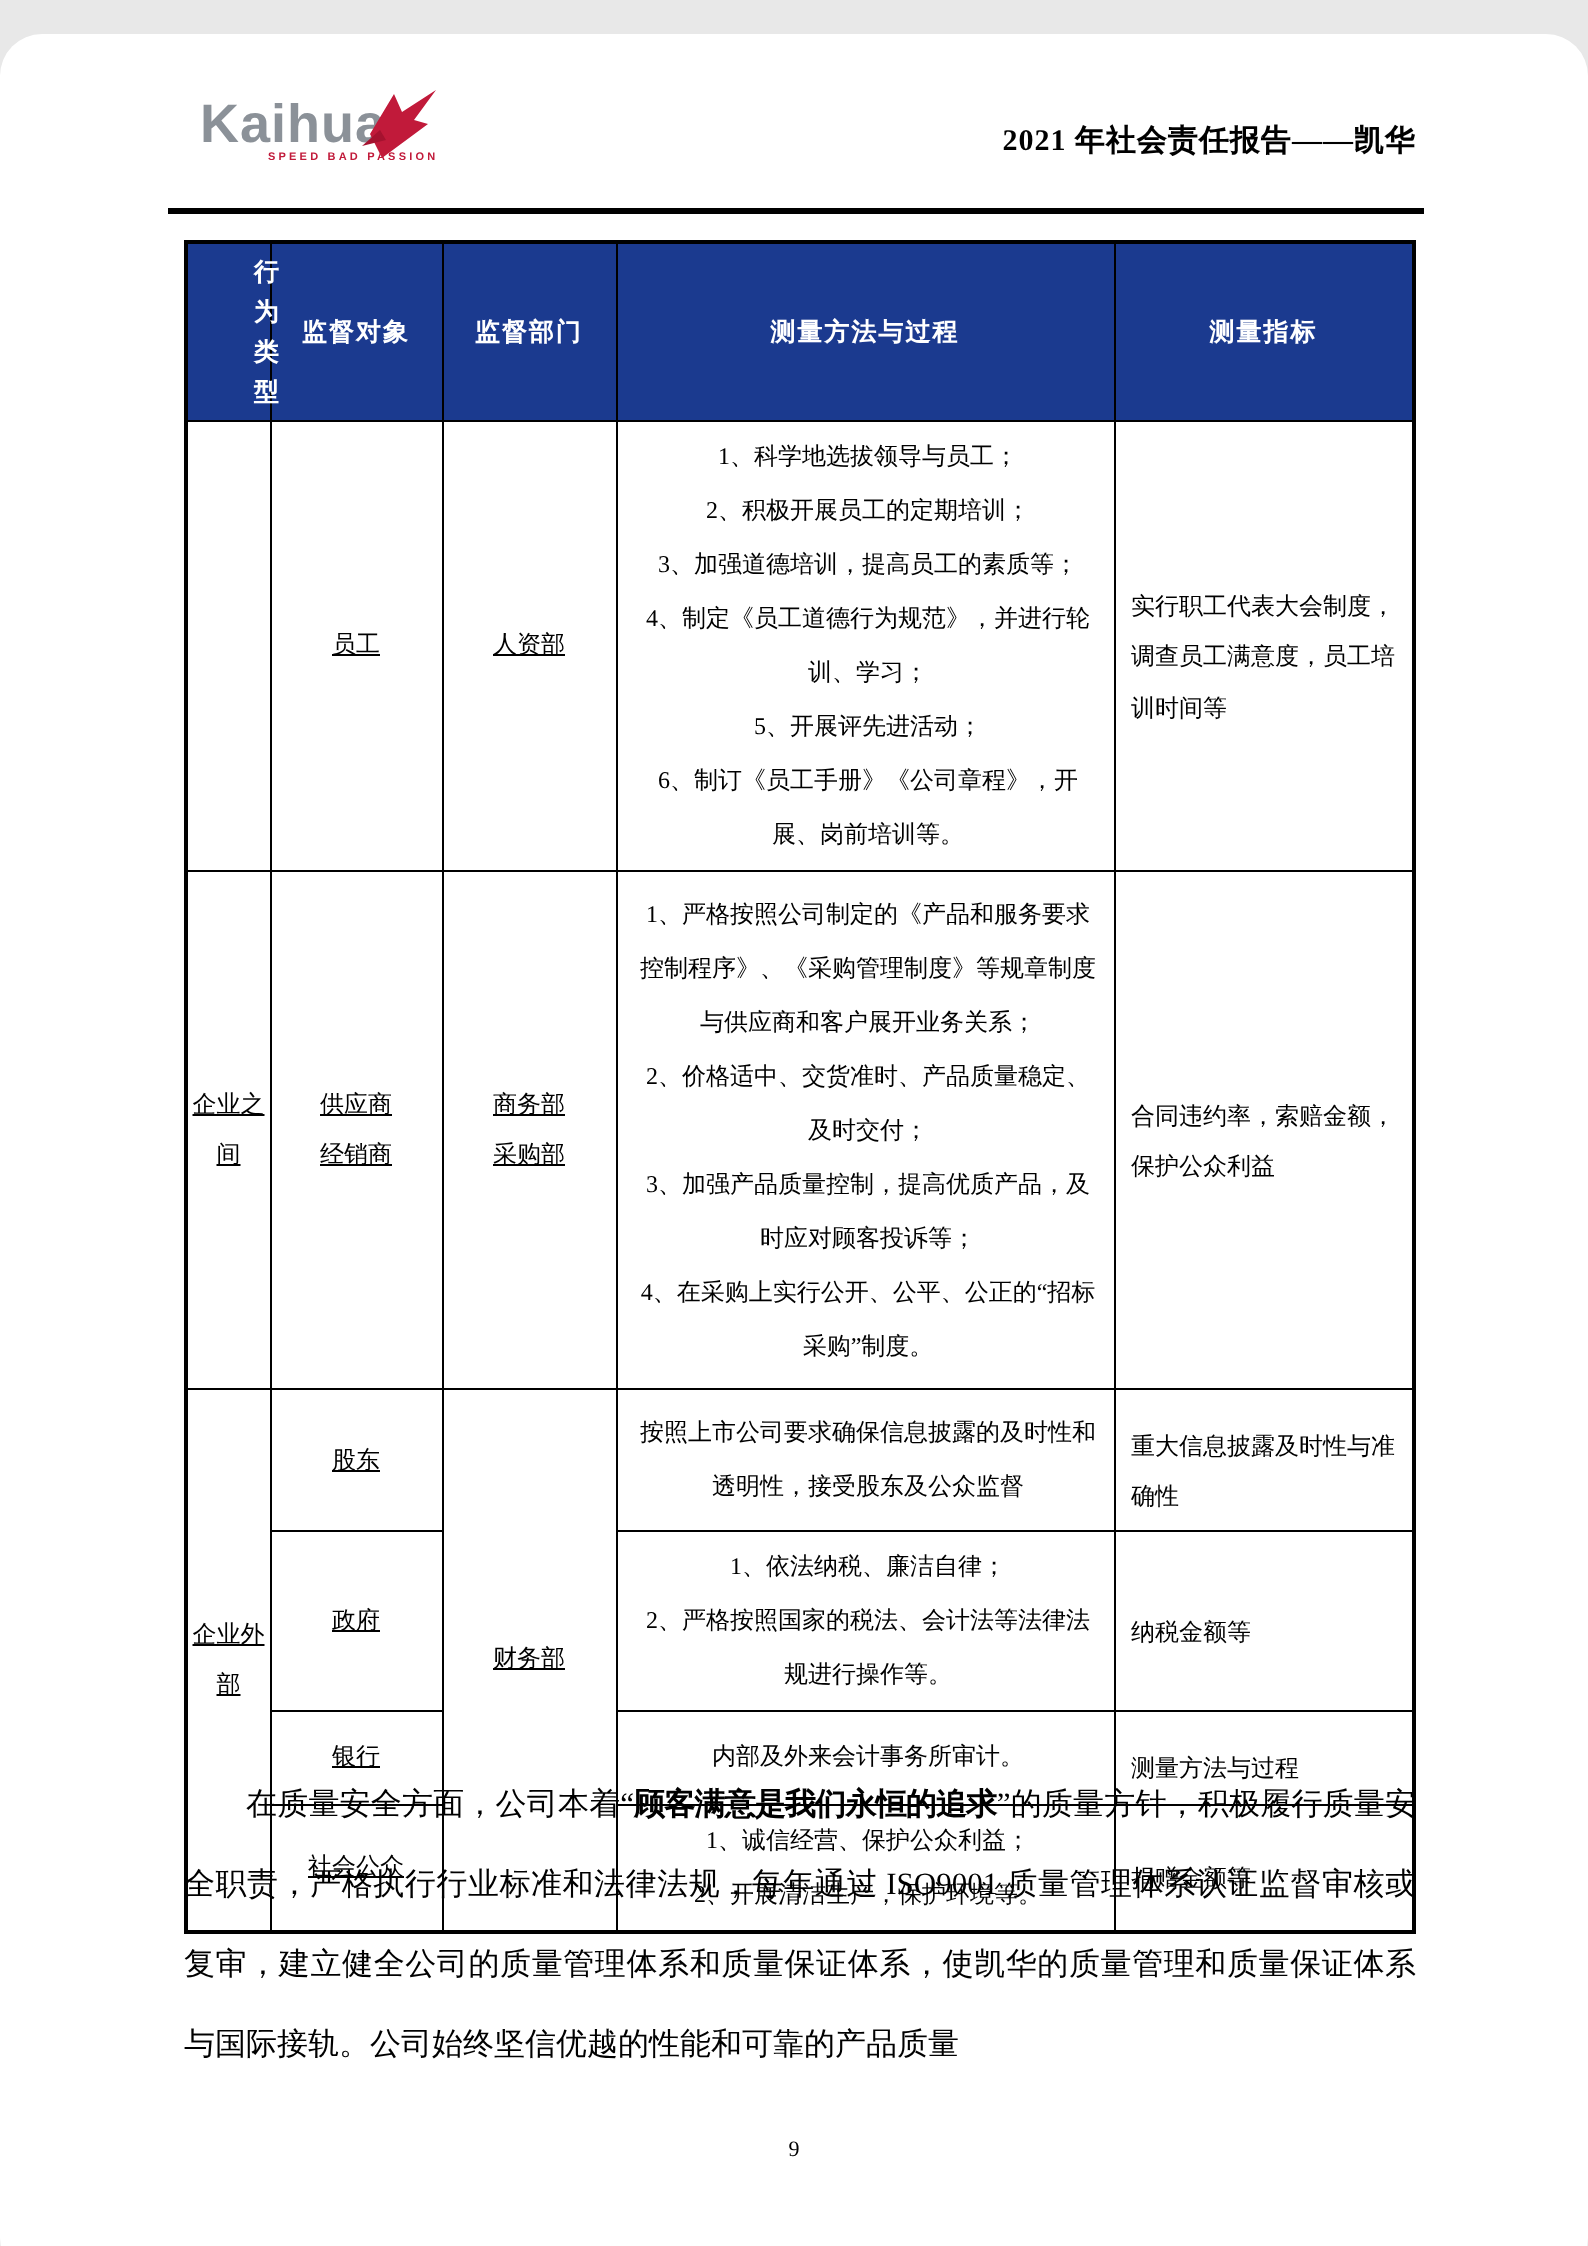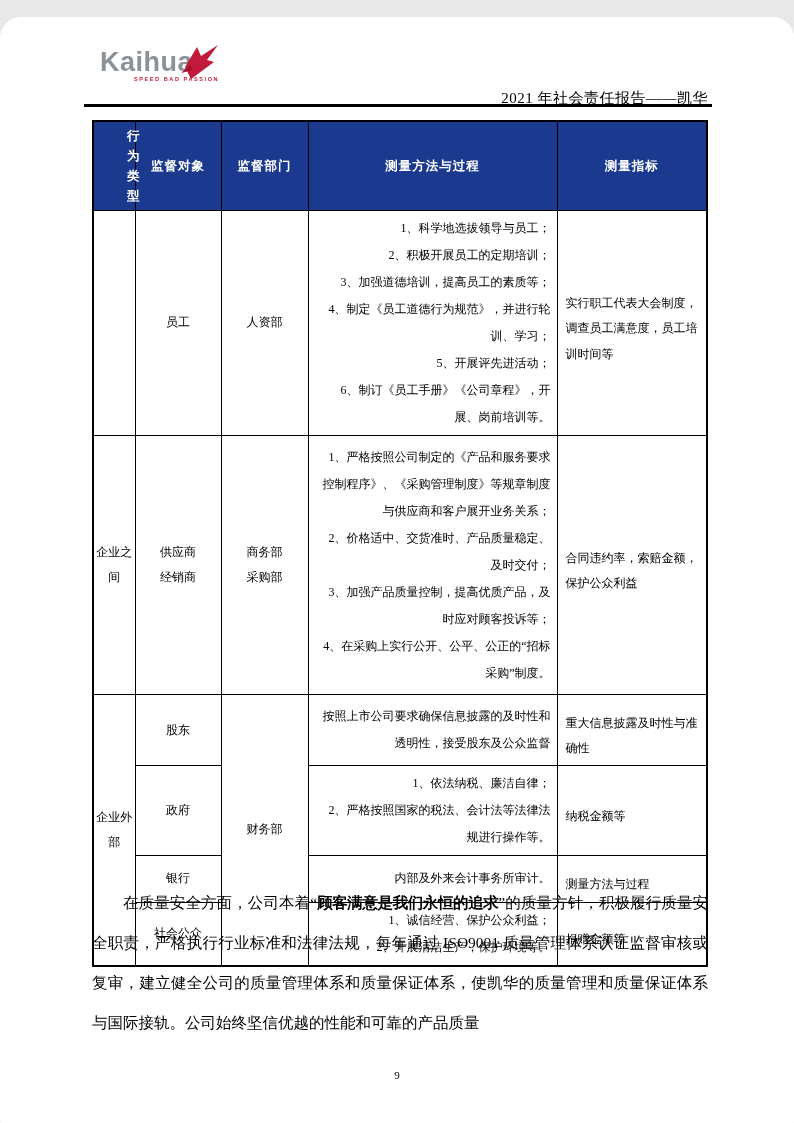--- a/index.html
+++ b/index.html
@@ -20,48 +20,48 @@
     font-family:"Liberation Sans","DejaVu Sans",sans-serif;
     font-size:27px; font-weight:bold; color:#8b9198; letter-spacing:0.5px;
   }
   .logo-bird { position:absolute; left:78px; top:-4px; }
   .logo-tagline {
     font-family:"Liberation Sans","DejaVu Sans",sans-serif;
     font-size:5.5px; color:#c11a3a; letter-spacing:1.6px;
     margin-top:-2px; margin-left:34px; font-weight:bold;
   }
   .doc-title {
-    position:absolute; right:86px; top:72px;
-    font-size:15px; font-weight:normal; letter-spacing:0.5px;
+    position:absolute; right:86px; top:44px;
+    font-size:15px; font-weight:bold; letter-spacing:0.5px;
   }
   .header-rule {
     position:absolute; left:84px; top:87px; width:628px; height:3px;
     background:#000;
   }
   
   table.main {
     position:absolute; left:92px; top:103px;
     width:614px; border-collapse:collapse; table-layout:fixed;
     font-size:12px;
   }
   table.main th, table.main td { border:1px solid #000; }
   table.main { border:2px solid #000; }
   th.hd {
     background:#1b3a8f; color:#fff; font-weight:bold;
     font-size:12.5px; text-align:center; vertical-align:middle;
     letter-spacing:1px; padding:4px 2px;
   }
   td.cc {  
     text-align:center; vertical-align:middle;
-    white-space:pre-line; line-height:2.1; padding:2px;
+    white-space:pre-line; line-height:2.1; padding:2px;text-decoration:underline;
   }
   td.cm {  
     vertical-align:middle; padding:4px 6px 4px 9px;
   }
-  td.cm p { line-height:2.25; text-align:right; }
+  td.cm p { line-height:2.25; text-align:center; }
   td.ci {  
     vertical-align:middle; padding:16px 6px 4px 8px; line-height:2.1;
   }
   
   .body-par {
     position:absolute; left:92px; top:866px; width:616px;
     font-size:15.5px; line-height:40px;
     text-align:justify; text-indent:2em;
   }
   .body-par b { letter-spacing:-0.5px; }

